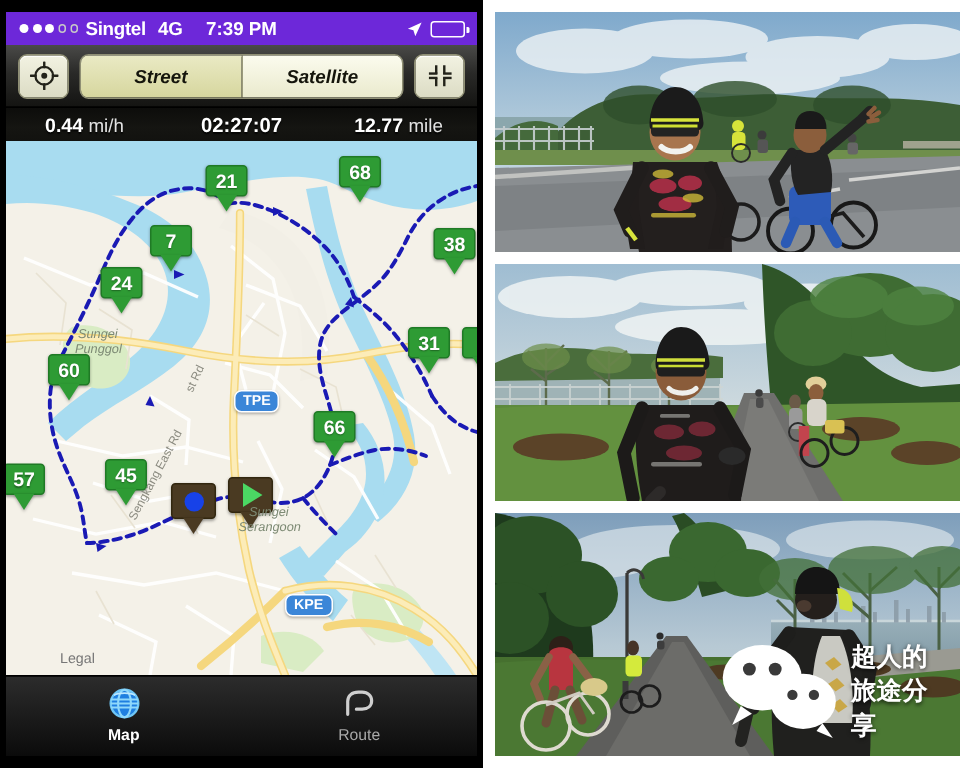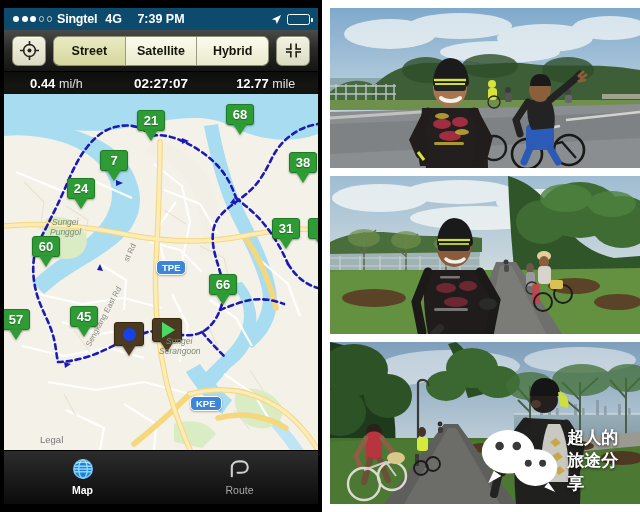--- a/index.html
+++ b/index.html
@@ -16,21 +16,21 @@
     position: absolute; left: 0; top: 0; width: 322px; height: 512px;
     background: #000; overflow: hidden;
   }
   .phone-inner {
     position: absolute; left: 4px; top: 8px; width: 314px; height: 496px;
     background: #000; overflow: hidden;
   }
 
   
   .statusbar {
-    position: relative; height: 22px; width: 100%; background: #0c4a6e;
+    position: relative; height: 22px; width: 100%; background: #6d28d9;
     display: flex; align-items: center; color: #fff;
     font-size: 12.5px; font-weight: bold;
   }
   .sb-left { display: flex; align-items: center; gap: 5px; padding-left: 9px; }
   .dots { display: flex; gap: 2.5px; align-items: center; }
   .dot { width: 6px; height: 6px; border-radius: 50%; background: #fff; }
   .dot.empty { background: transparent; border: 1.2px solid #c8c8c8; width: 5.5px; height: 5.5px; }
   .sb-carrier { font-size: 12.5px; letter-spacing: -0.2px; }
   .sb-net { font-size: 12.5px; margin-left: 3px; }
   .sb-time {
@@ -50,20 +50,21 @@
     width: 2px; height: 4px; background: #fff; border-radius: 0 1px 1px 0;
   }
   .battery-fill { height: 100%; background: #fff; border-radius: 1px; width: 86%; }
 
   
   .toolbar {
     position: relative; height: 42px; width: 100%;
     background: linear-gradient(180deg, #4a4a48 0%, #2a2a28 45%, #141412 100%);
     display: flex; align-items: center; padding: 0 8px; gap: 7px;
     border-bottom: 1px solid #000;
+    font-style: italic;
   }
   .tb-btn {
     width: 34px; height: 30px; border-radius: 6px;
     background: linear-gradient(180deg, #f2f2e2 0%, #dcdcc4 100%);
     border: 1px solid #8f8f74; display: flex; align-items: center; justify-content: center;
     box-shadow: inset 0 1px 0 rgba(255,255,255,.8);
   }
   .segmented {
     flex: 1; height: 30px; border: 1px solid #8f8f74; border-radius: 6px;
     display: flex; overflow: hidden; box-shadow: inset 0 1px 0 rgba(255,255,255,.7);
@@ -200,21 +201,20 @@
         <svg width="19" height="19" viewBox="0 0 20 20">
           <circle cx="10" cy="10" r="6.2" fill="none" stroke="#23231a" stroke-width="1.6"></circle>
           <circle cx="10" cy="10" r="2.1" fill="#23231a"></circle>
           <path d="M10 0.5 V4 M10 16 V19.5 M0.5 10 H4 M16 10 H19.5" stroke="#23231a" stroke-width="1.7" stroke-linecap="round"></path>
         </svg>
       </div>
 
       <div class="segmented">
         <div class="seg active">Street</div>
         <div class="seg">Satellite</div>
-        <div class="seg">Hybrid</div>
       </div>
 
       <div class="tb-btn">
         <svg width="17" height="17" viewBox="0 0 18 18">
           <g fill="#23231a">
             <rect x="1" y="6.6" width="6" height="1.7"></rect>
                 <rect x="5.3" y="1.6" width="1.7" height="6"></rect>
             <rect x="11" y="6.6" width="6" height="1.7"></rect>
                 <rect x="11" y="1.6" width="1.7" height="6"></rect>
             <rect x="1" y="9.7" width="6" height="1.7"></rect>

